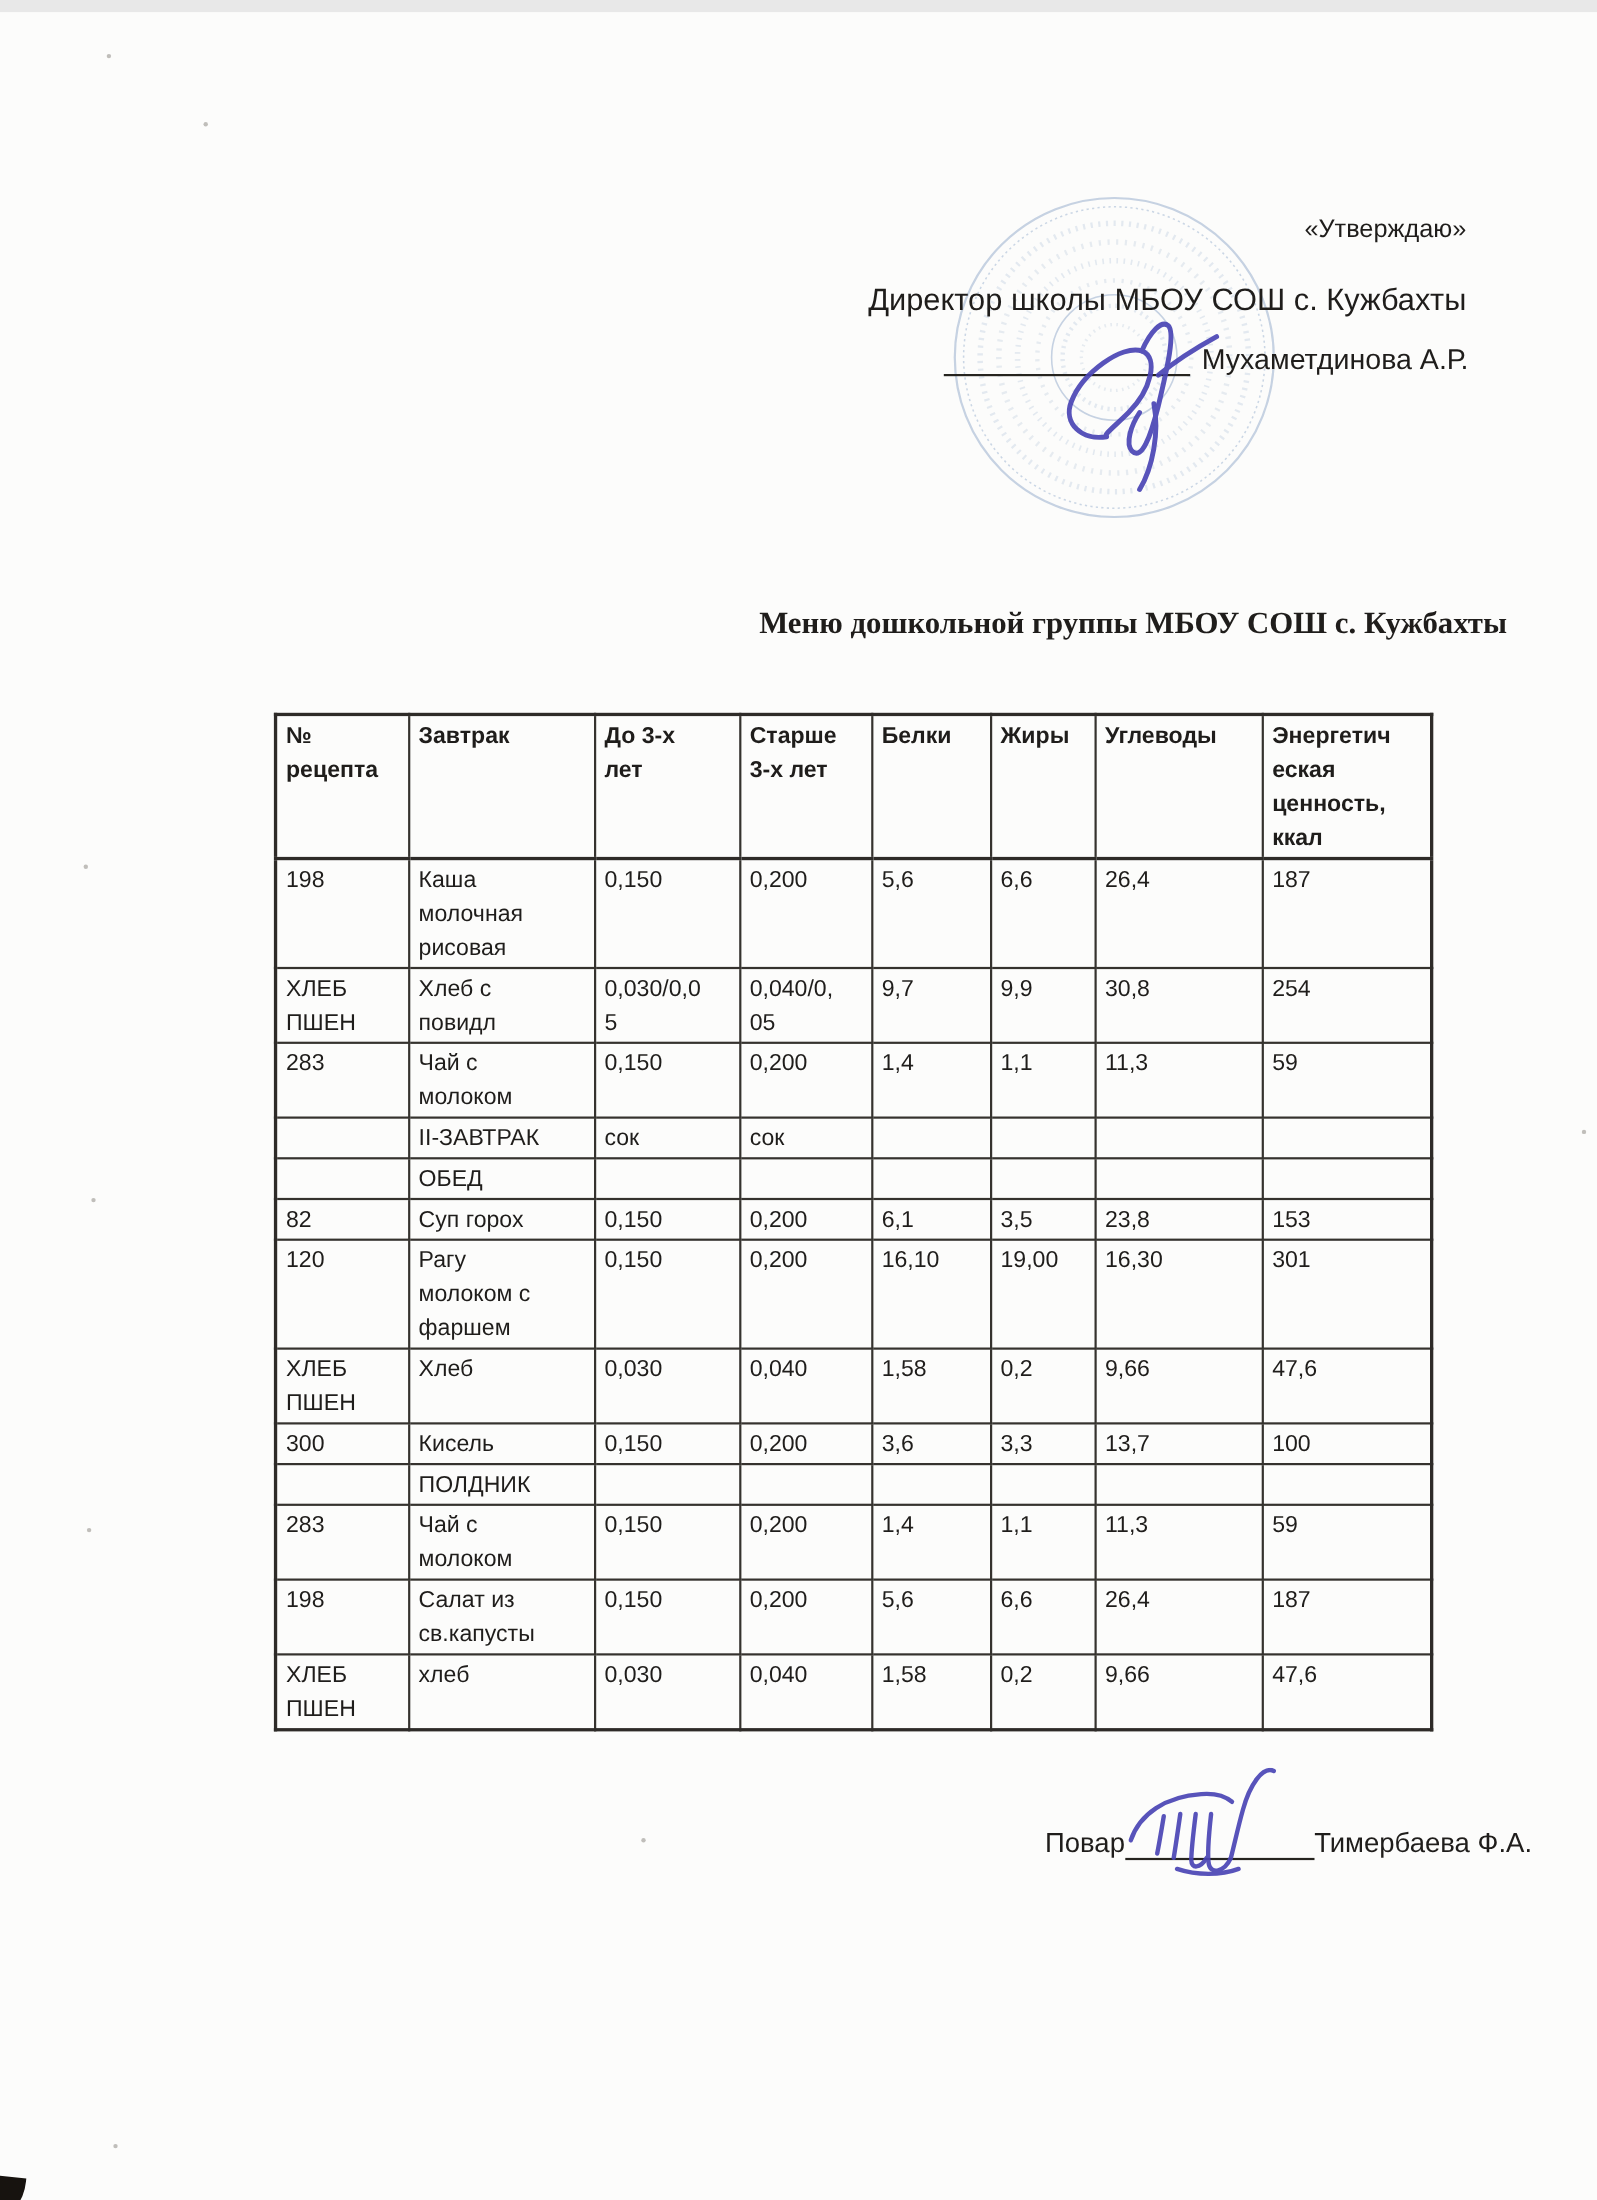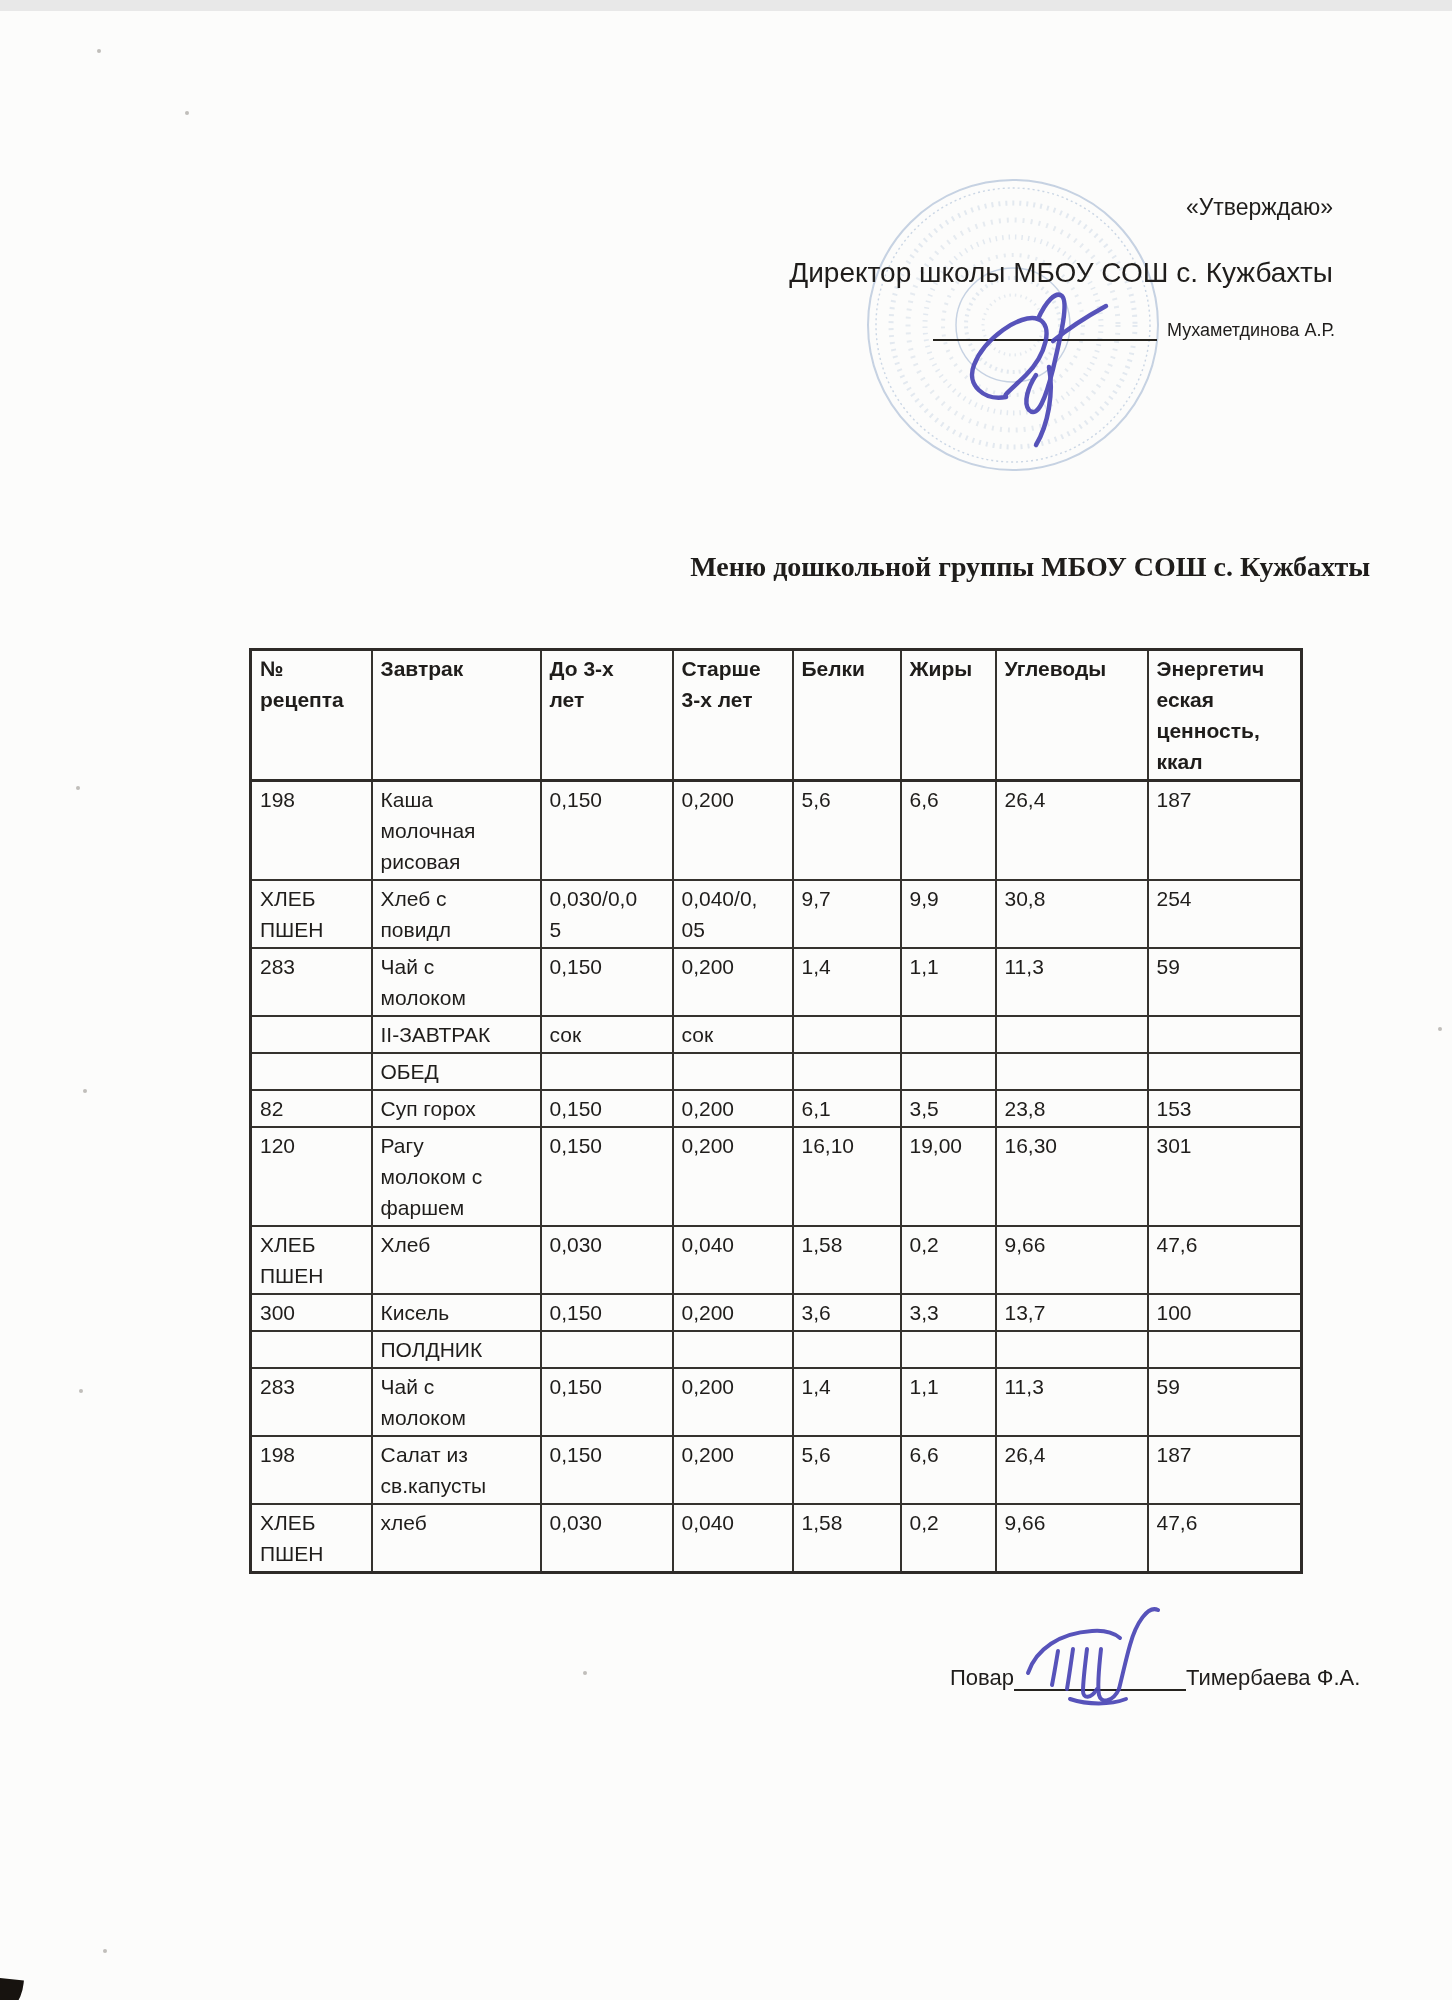--- a/index.html
+++ b/index.html
@@ -13,21 +13,21 @@
     width:1452px;height:2000px;
     margin:11px auto;
     background:#fcfcfb;
     overflow:hidden;
     font-family:"Liberation Sans",sans-serif;
     color:var(--ink);
   }
   
   .approve{position:absolute;top:183px;right:119px;font-size:23px;text-align:right;}
   .director-line{position:absolute;top:246px;right:119px;font-size:28px;text-align:right;}
-  .director-sign-line{position:absolute;top:300px;right:117px;font-size:18px;display:flex;align-items:flex-end;}
+  .director-sign-line{position:absolute;top:300px;right:117px;font-size:26px;display:flex;align-items:flex-end;}
   .sigline{display:inline-block;border-bottom:2px solid #26241f;height:28px;}
   .sigline.dir{width:224px;margin-right:10px;}
   .sigline.cook{width:172px;}
   
   .stamp{position:absolute;left:863px;top:164px;width:300px;height:300px;color:var(--stamp);}
   .dir-sig{position:absolute;left:958px;top:268px;width:215px;height:175px;color:var(--sig);}
   
   .title-block{position:absolute;left:130px;top:538px;width:1240px;text-align:right;
     font-family:"Liberation Serif",serif;}
   .title-l1{font-size:28px;font-weight:bold;line-height:35px;}
@@ -48,21 +48,21 @@
     font-family:"Liberation Sans",sans-serif;
     font-weight:normal;
     overflow:hidden;
   }
   table.menu th{font-weight:bold;border-bottom:3px solid #2e2b28;}
   td.serif{font-family:"Liberation Serif",serif;font-size:22px;}
   td.bold{font-weight:bold;}
   td.obed{font-family:"Liberation Serif",serif;font-weight:bold;font-size:25px;}
   td.mid{padding-top:35px;}
   
-  .cook-line{position:absolute;left:950px;top:1650px;font-size:22px;display:flex;align-items:flex-end;}
+  .cook-line{position:absolute;left:950px;top:1650px;font-size:25px;display:flex;align-items:flex-end;}
   .cook-sig{position:absolute;left:1016px;top:1596px;width:190px;height:100px;color:var(--sig);}
   
   .dot{position:absolute;width:4px;height:4px;border-radius:50%;background:#8e8a85;opacity:.55;}
   .corner-mark{
     position:absolute;left:-4px;bottom:-6px;width:26px;height:38px;
     background:#17130f;border-radius:0 0 95% 0/0 0 92% 0;transform:rotate(6deg);
   }
 </style>
 </head>
 <body>

